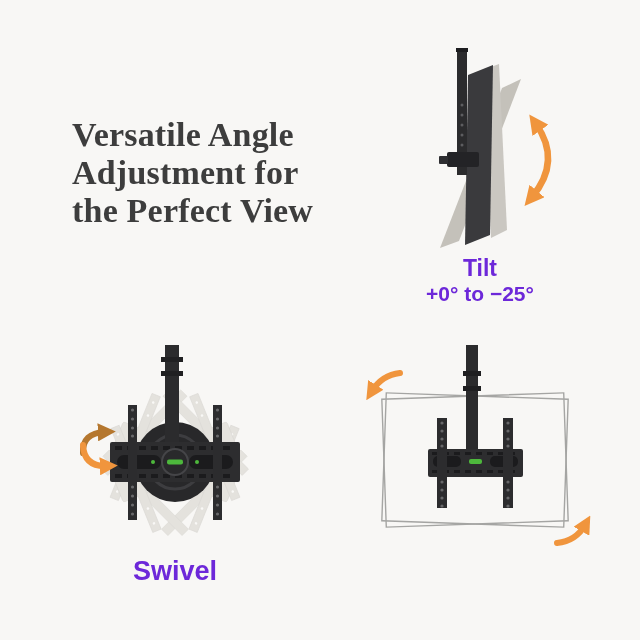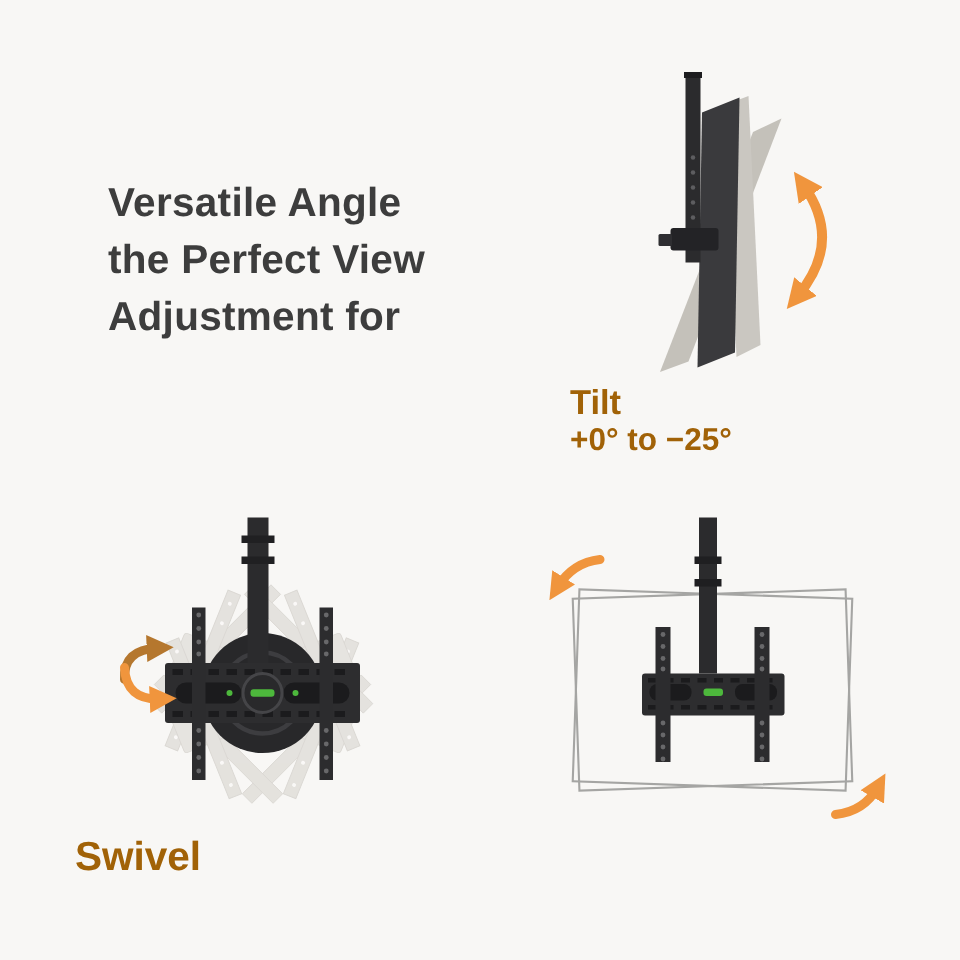--- a/index.html
+++ b/index.html
@@ -1,40 +1,40 @@
 <!DOCTYPE html>
 <html><head>
 <meta charset="utf-8">
 <style>
   html,body{margin:0;padding:0;}
   body{font-family:"Liberation Sans","DejaVu Sans",sans-serif;}
   .canvas{position:relative;width:640px;height:640px;background:#f8f7f5;overflow:hidden;}
-  .heading{position:absolute;left:72px;top:116px;margin:0;font-size:27px;font-weight:700;
-           line-height:38px;color:#3d3d3d;letter-spacing:.2px;}
+  .heading{position:absolute;left:72px;top:116px;margin:0;font-size:34px;font-weight:700;
+           line-height:38px;color:#3d3d3d;letter-spacing:.2px;font-family:Liberation Serif, serif;}
   .heading span{display:block;}
   .illu{position:absolute;}
   .illu svg{display:block;}
-  .caption{position:absolute;text-align:left;color:#a16207;font-weight:700;}
+  .caption{position:absolute;text-align:center;color:#6d28d9;font-weight:700;}
   .cap-title{font-size:27px;line-height:28px;}
   .cap-range{font-size:22px;line-height:27px;}
   .tilt-caption{left:380px;top:255px;width:200px;}
   .tilt-caption .cap-title{font-size:23px;line-height:26px;}
   .tilt-caption .cap-range{font-size:21px;line-height:25px;}
   .swivel-caption{left:50px;top:557px;width:250px;}
   .level-caption{left:355px;top:557px;width:250px;}
 </style>
 </head>
 <body>
 
 <div class="canvas">
 
   <h1 class="heading">
     <span>Versatile Angle</span>
+    <span>Adjustment for</span>
     <span>the Perfect View</span>
-    <span>Adjustment for</span>
   </h1>
 
   <div class="illu" style="left:395px;top:35px;">
     <svg width="190" height="235" viewBox="0 0 190 235">
       <defs>
         <marker id="ah-t" viewBox="0 0 10 10" refX="4" refY="5" markerWidth="3" markerHeight="3" orient="auto-start-reverse">
           <path d="M0,0 L10,5 L0,10 Z" fill="#f0953d"></path>
         </marker>
       </defs>
 

